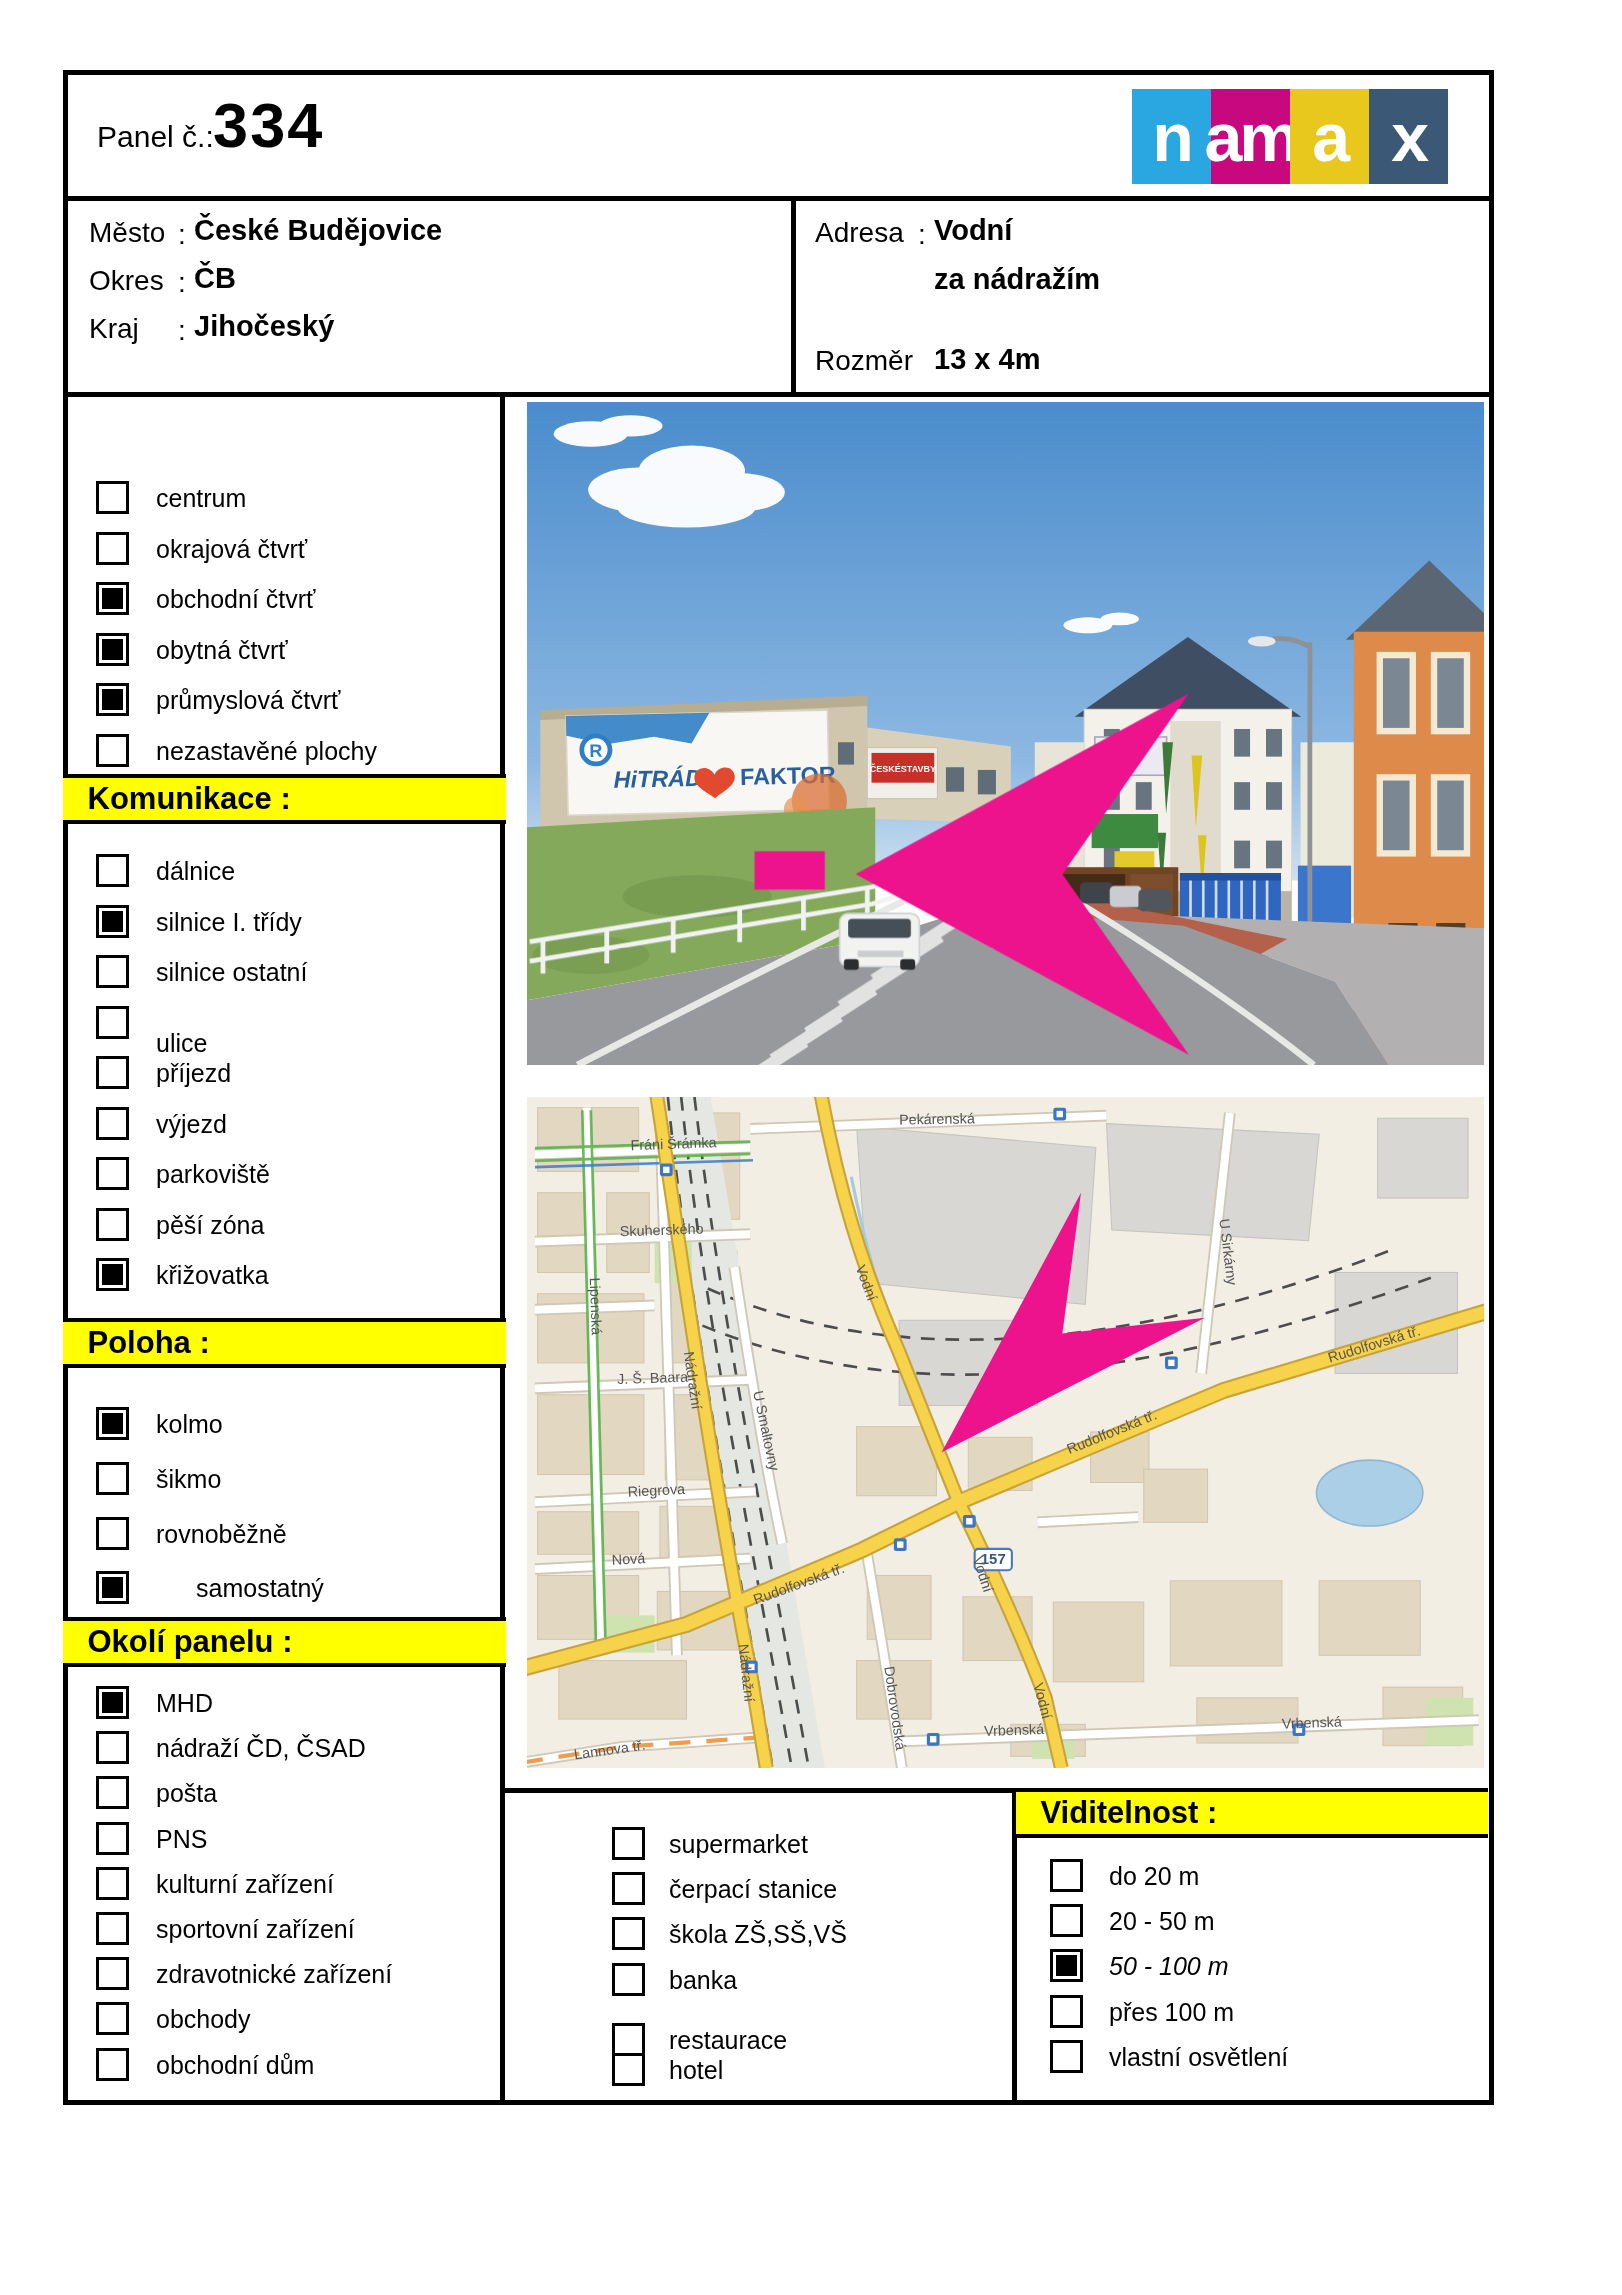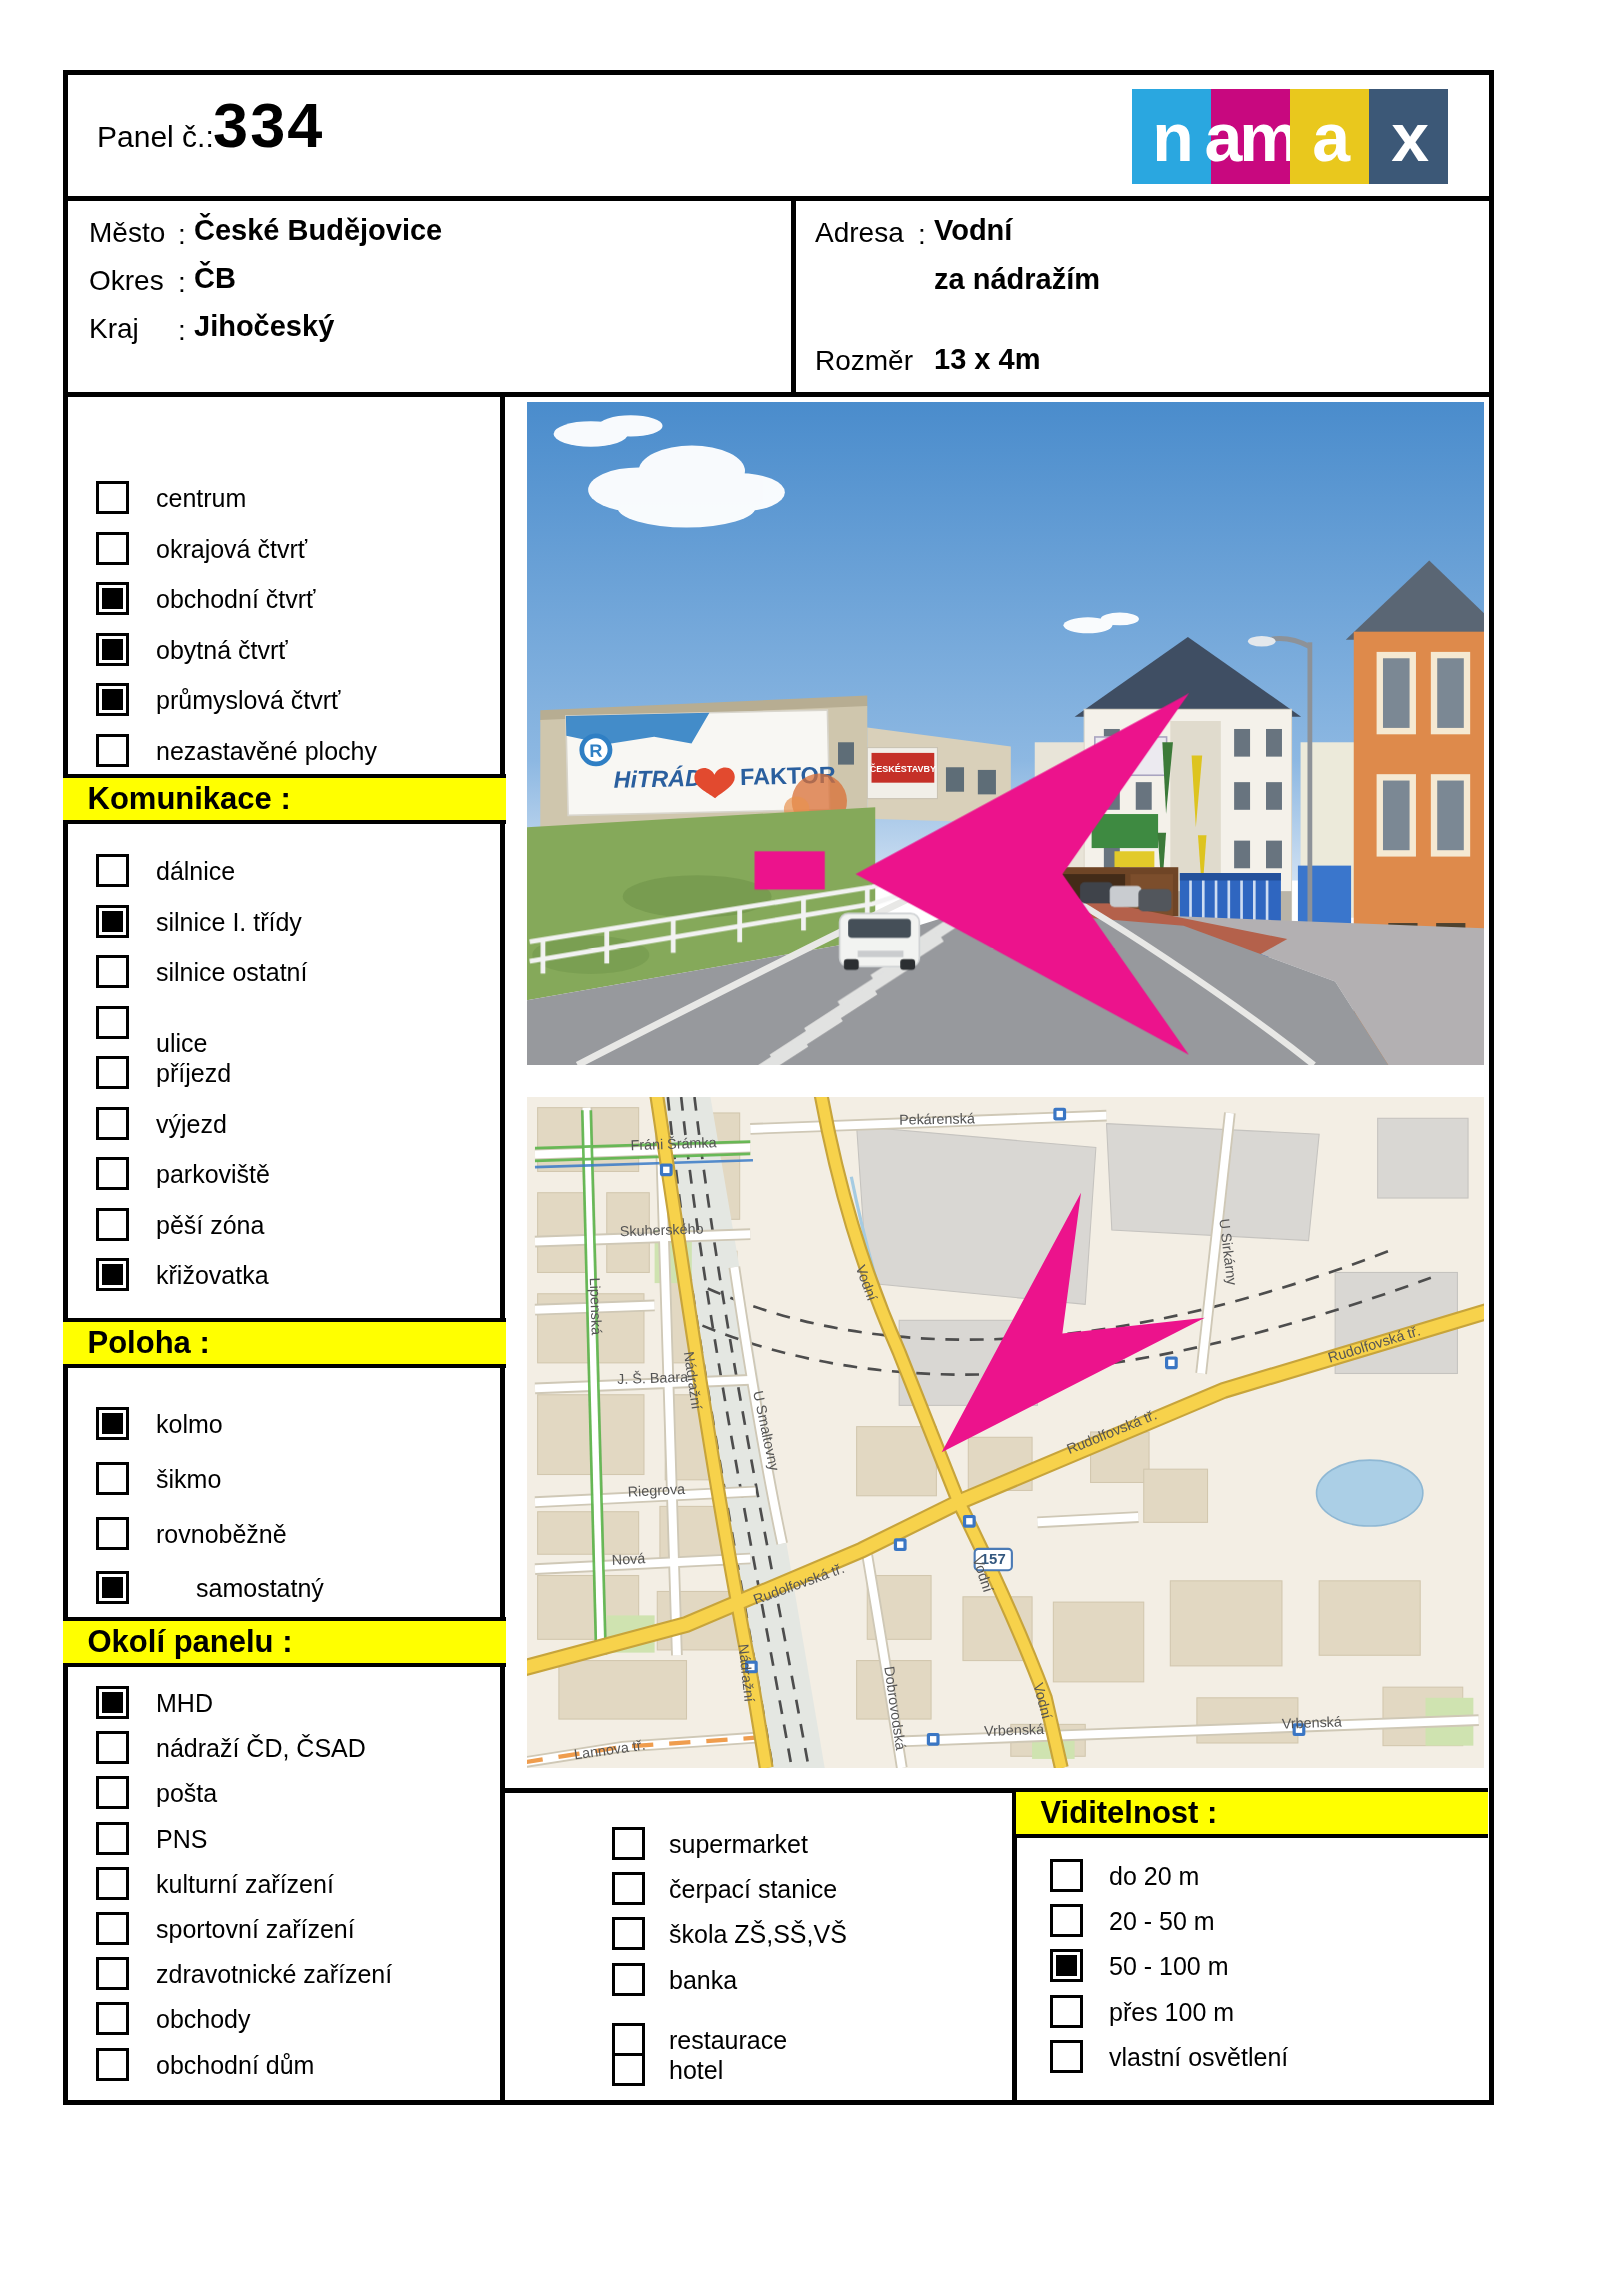--- a/index.html
+++ b/index.html
@@ -246,21 +246,21 @@
       <div class="cbrow" style="top: 0px;">
         <span class="cb"></span>
         <span class="cbl" style="left: 59px;">do 20 m</span>
       </div>
       <div class="cbrow" style="top: 45px;">
         <span class="cb"></span>
         <span class="cbl" style="left: 59px;">20 - 50 m</span>
       </div>
       <div class="cbrow" style="top: 90px;">
         <span class="cb checked"></span>
-        <span class="cbl" style="left: 59px;">50 - 100 m</span>
+        <span class="cbl" style="left: 59px; font-style: italic;">50 - 100 m</span>
       </div>
       <div class="cbrow" style="top: 136px;">
         <span class="cb"></span>
         <span class="cbl" style="left: 59px;">přes 100 m</span>
       </div>
       <div class="cbrow" style="top: 181px;">
         <span class="cb"></span>
         <span class="cbl" style="left: 59px;">vlastní osvětlení</span>
       </div>
     </div>

